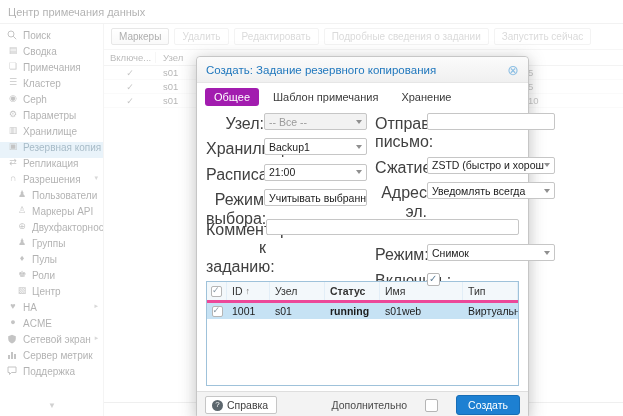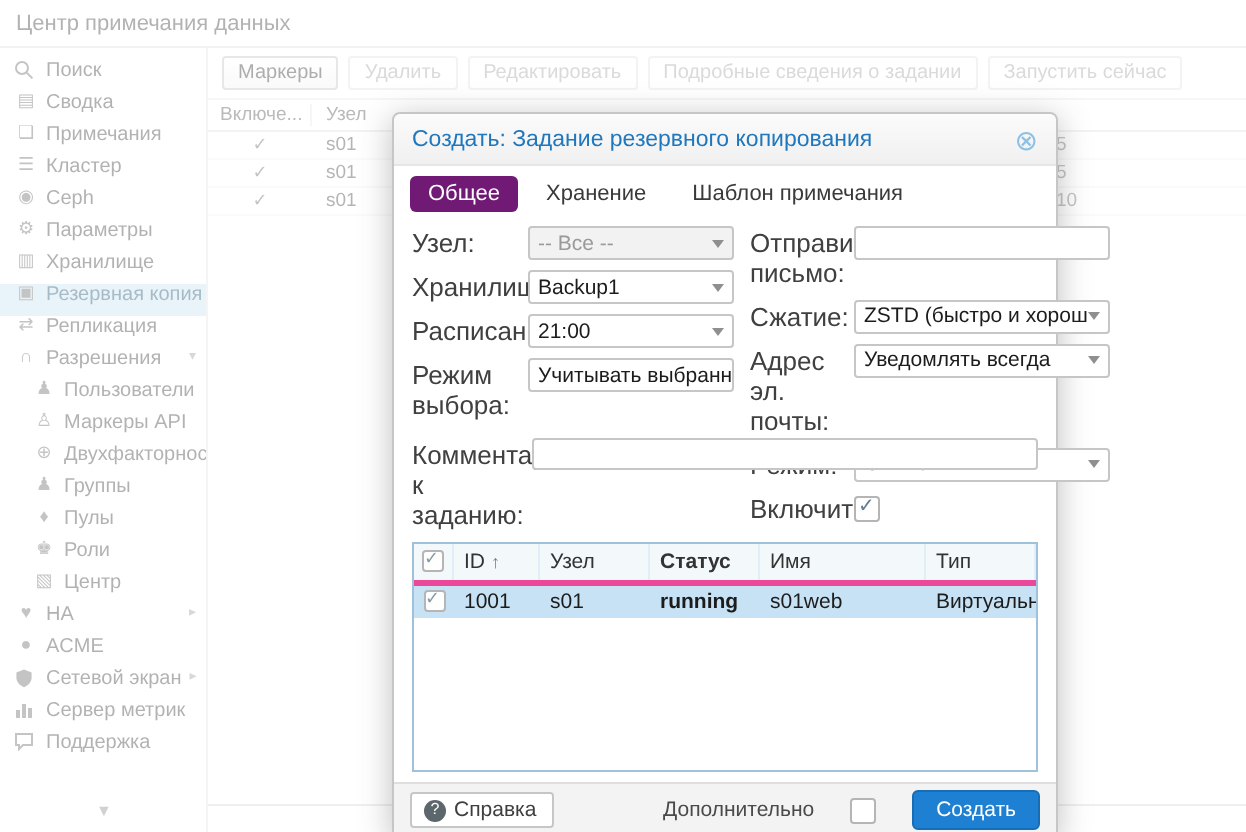--- a/index.html
+++ b/index.html
@@ -45,26 +45,26 @@
   .dialog{position:absolute;left:196px;top:36px;width:333px;height:363px;z-index:10;
           background:#fff;border:1px solid #c6c6c6;border-radius:4px;box-sizing:border-box;
           box-shadow:0 3px 16px rgba(70,70,70,0.35);display:flex;flex-direction:column;font-size:11px;margin-top:20px;}
   .dlg-header{height:25px;flex:none;display:flex;align-items:center;padding:0 9px;
               background:linear-gradient(#fbfbfb,#f0f0f0);border-bottom:1px solid #e6e6e6;
               border-radius:4px 4px 0 0;}
   .dlg-title{color:#1f77bd;font-size:11.5px;}
   .dlg-close{margin-left:auto;color:#8fc0e4;font-size:14px;line-height:1;cursor:pointer;}
   .dlg-tabs{display:flex;gap:5px;align-items:center;padding:5px 8px 4px;flex:none;}
   .dtab{padding:3px 9px;border-radius:3px;color:#3a3a3a;font-size:11px;cursor:pointer;}
-  .dtab.active{background:#701a75;color:#fff;}
+  .dtab.active{background:#a21caf;color:#fff;}
   .dlg-form{display:flex;padding:3px 9px 0;flex:none;height:104px;}
   .fcol-left{width:161px;flex:none;}
   .fcol-right{flex:1;padding-left:8px;}
   .frow{display:flex;margin-bottom:5px;}
-  .flabel{width:58px;flex:none;font-size:13px;color:#404040;line-height:1.15;padding-top:2px;}
+  .flabel{width:58px;flex:none;font-size:16px;color:#404040;line-height:1.15;padding-top:2px;text-align:right;}
   .fcol-right .flabel{width:52px;}
   .ffield{flex:1;height:17px;box-sizing:border-box;border:1px solid #c6c6c6;border-radius:2px;
           background:#fff;display:flex;align-items:center;padding:0 4px;font-size:10.5px;
           color:#1c1c1c;overflow:hidden;white-space:nowrap;cursor:pointer;}
   .ffield.disabled{background:#f2f2f2;color:#9a9a9a;}
   .ffield .tri{margin-left:auto;flex:none;width:0;height:0;border-left:3px solid transparent;
                border-right:3px solid transparent;border-top:4px solid #8f8f8f;}
   .cbrow{align-items:center;}
   .cb{width:13px;height:13px;box-sizing:border-box;border:1px solid #b5b5b5;border-radius:2px;
       background:#fff;position:relative;cursor:pointer;}
@@ -261,22 +261,22 @@
 <div class="mask"></div>
 
 <div class="dialog">
   <div class="dlg-header">
     <span class="dlg-title">Создать: Задание резервного копирования</span>
     <span class="dlg-close">⊗</span>
   </div>
 
   <div class="dlg-tabs">
     <div class="dtab active">Общее</div>
+    <div class="dtab">Шаблон примечания</div>
     <div class="dtab">Хранение</div>
-    <div class="dtab">Шаблон примечания</div>
   </div>
 
   <div class="dlg-form">
 
     <div class="fcol-left">
       <div class="frow">
         <div class="flabel">Узел:</div>
         <div class="ffield disabled">
           <span>-- Все --</span>
           <span class="tri"></span>

